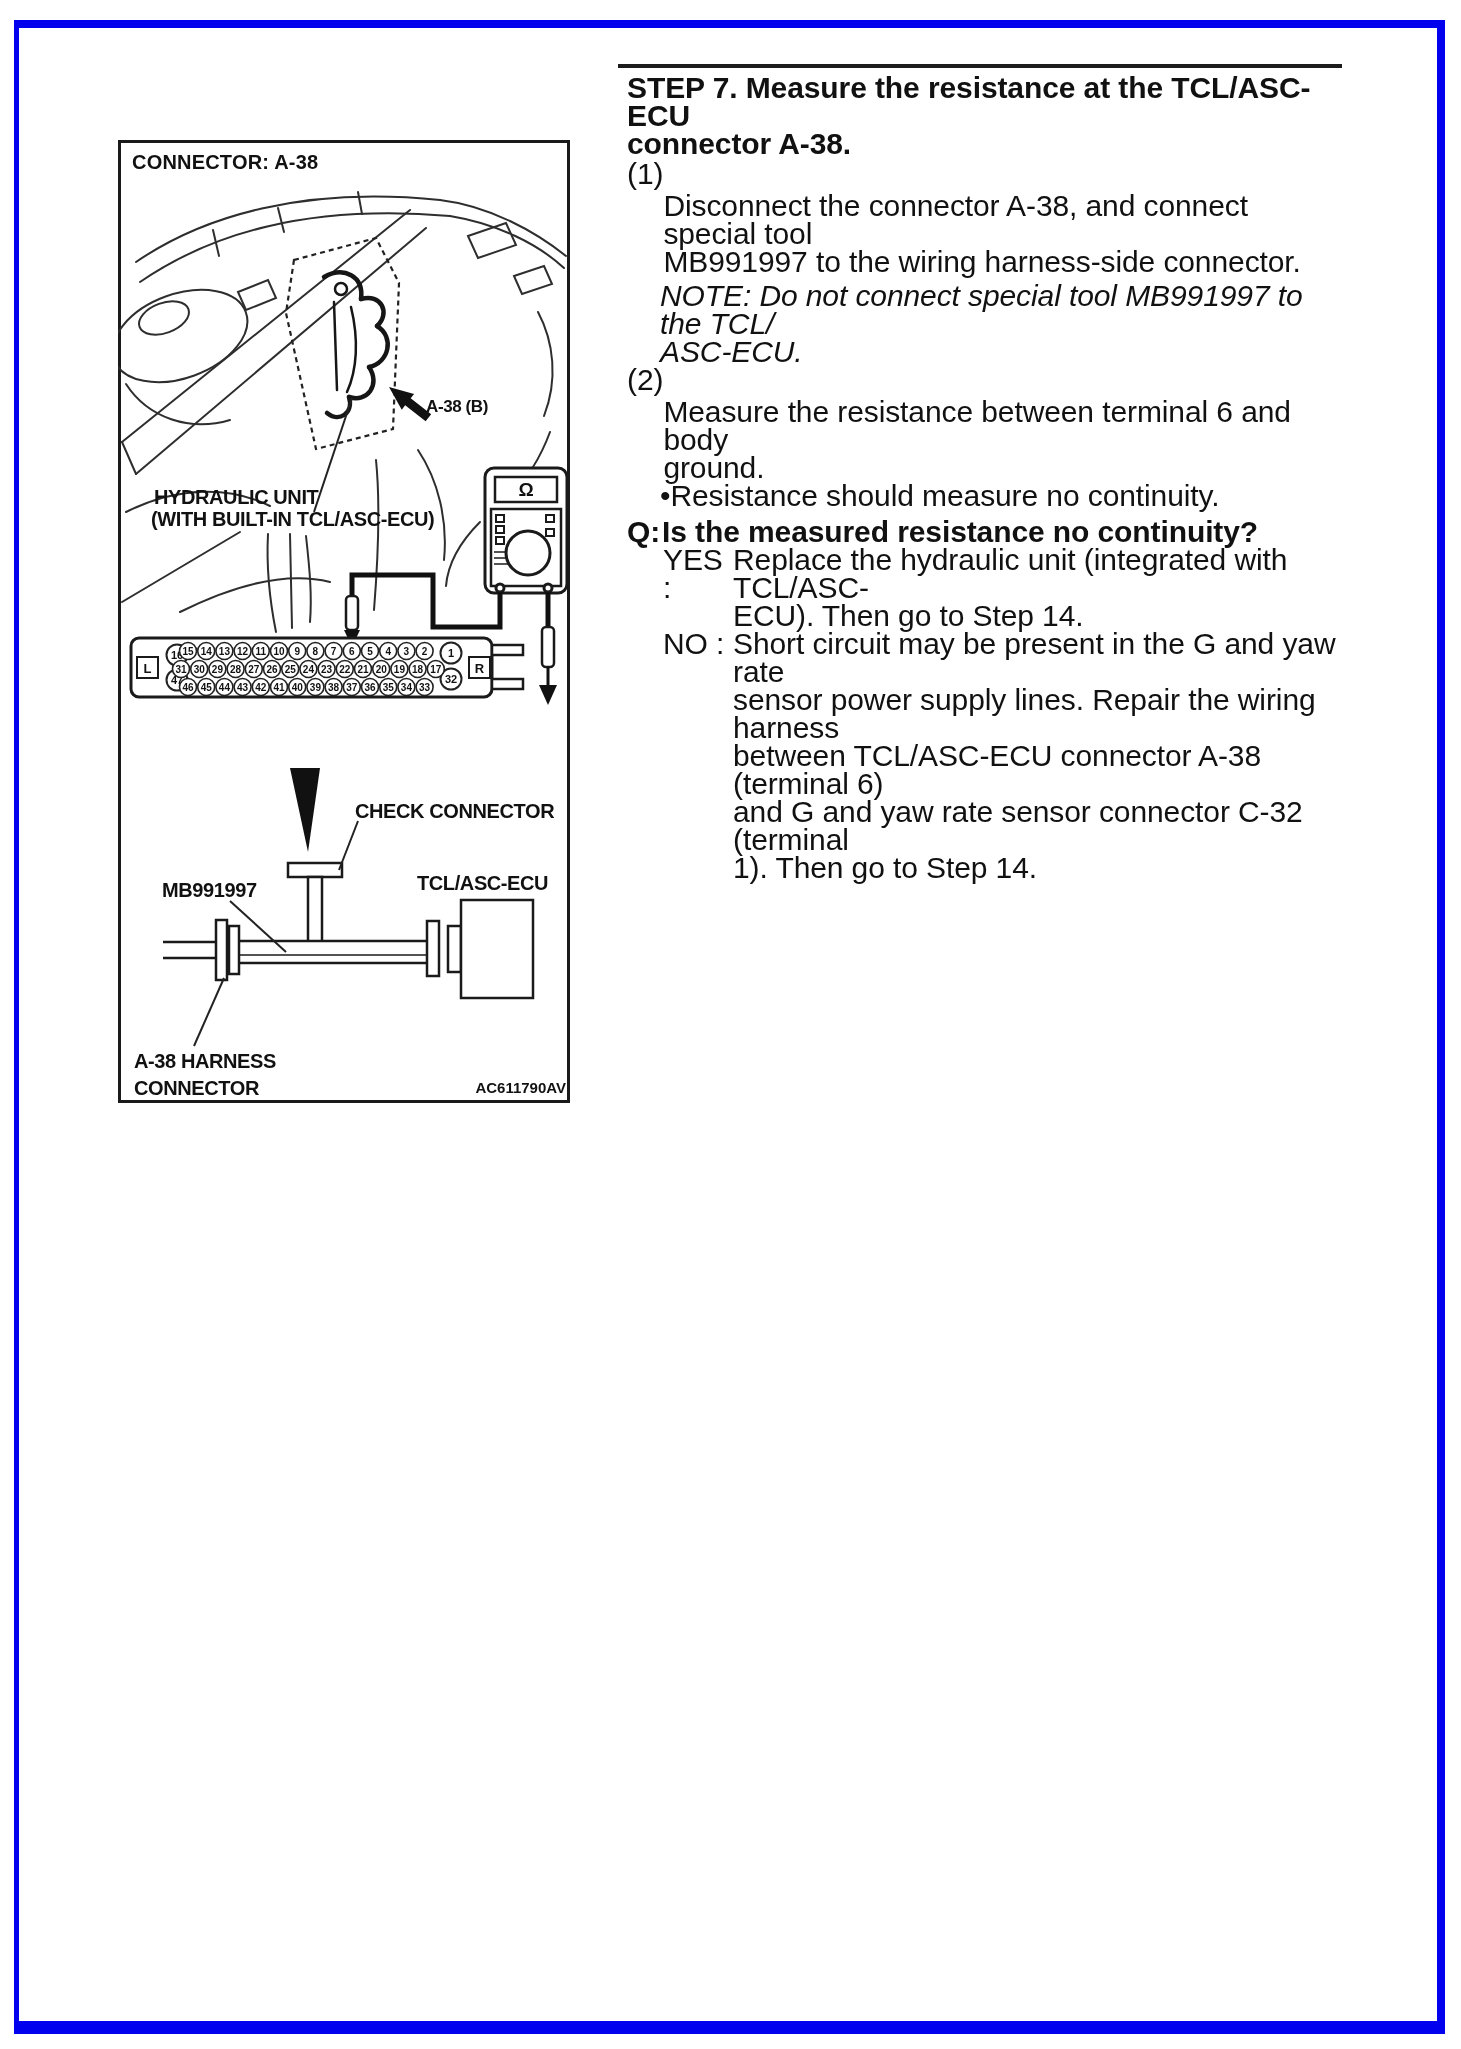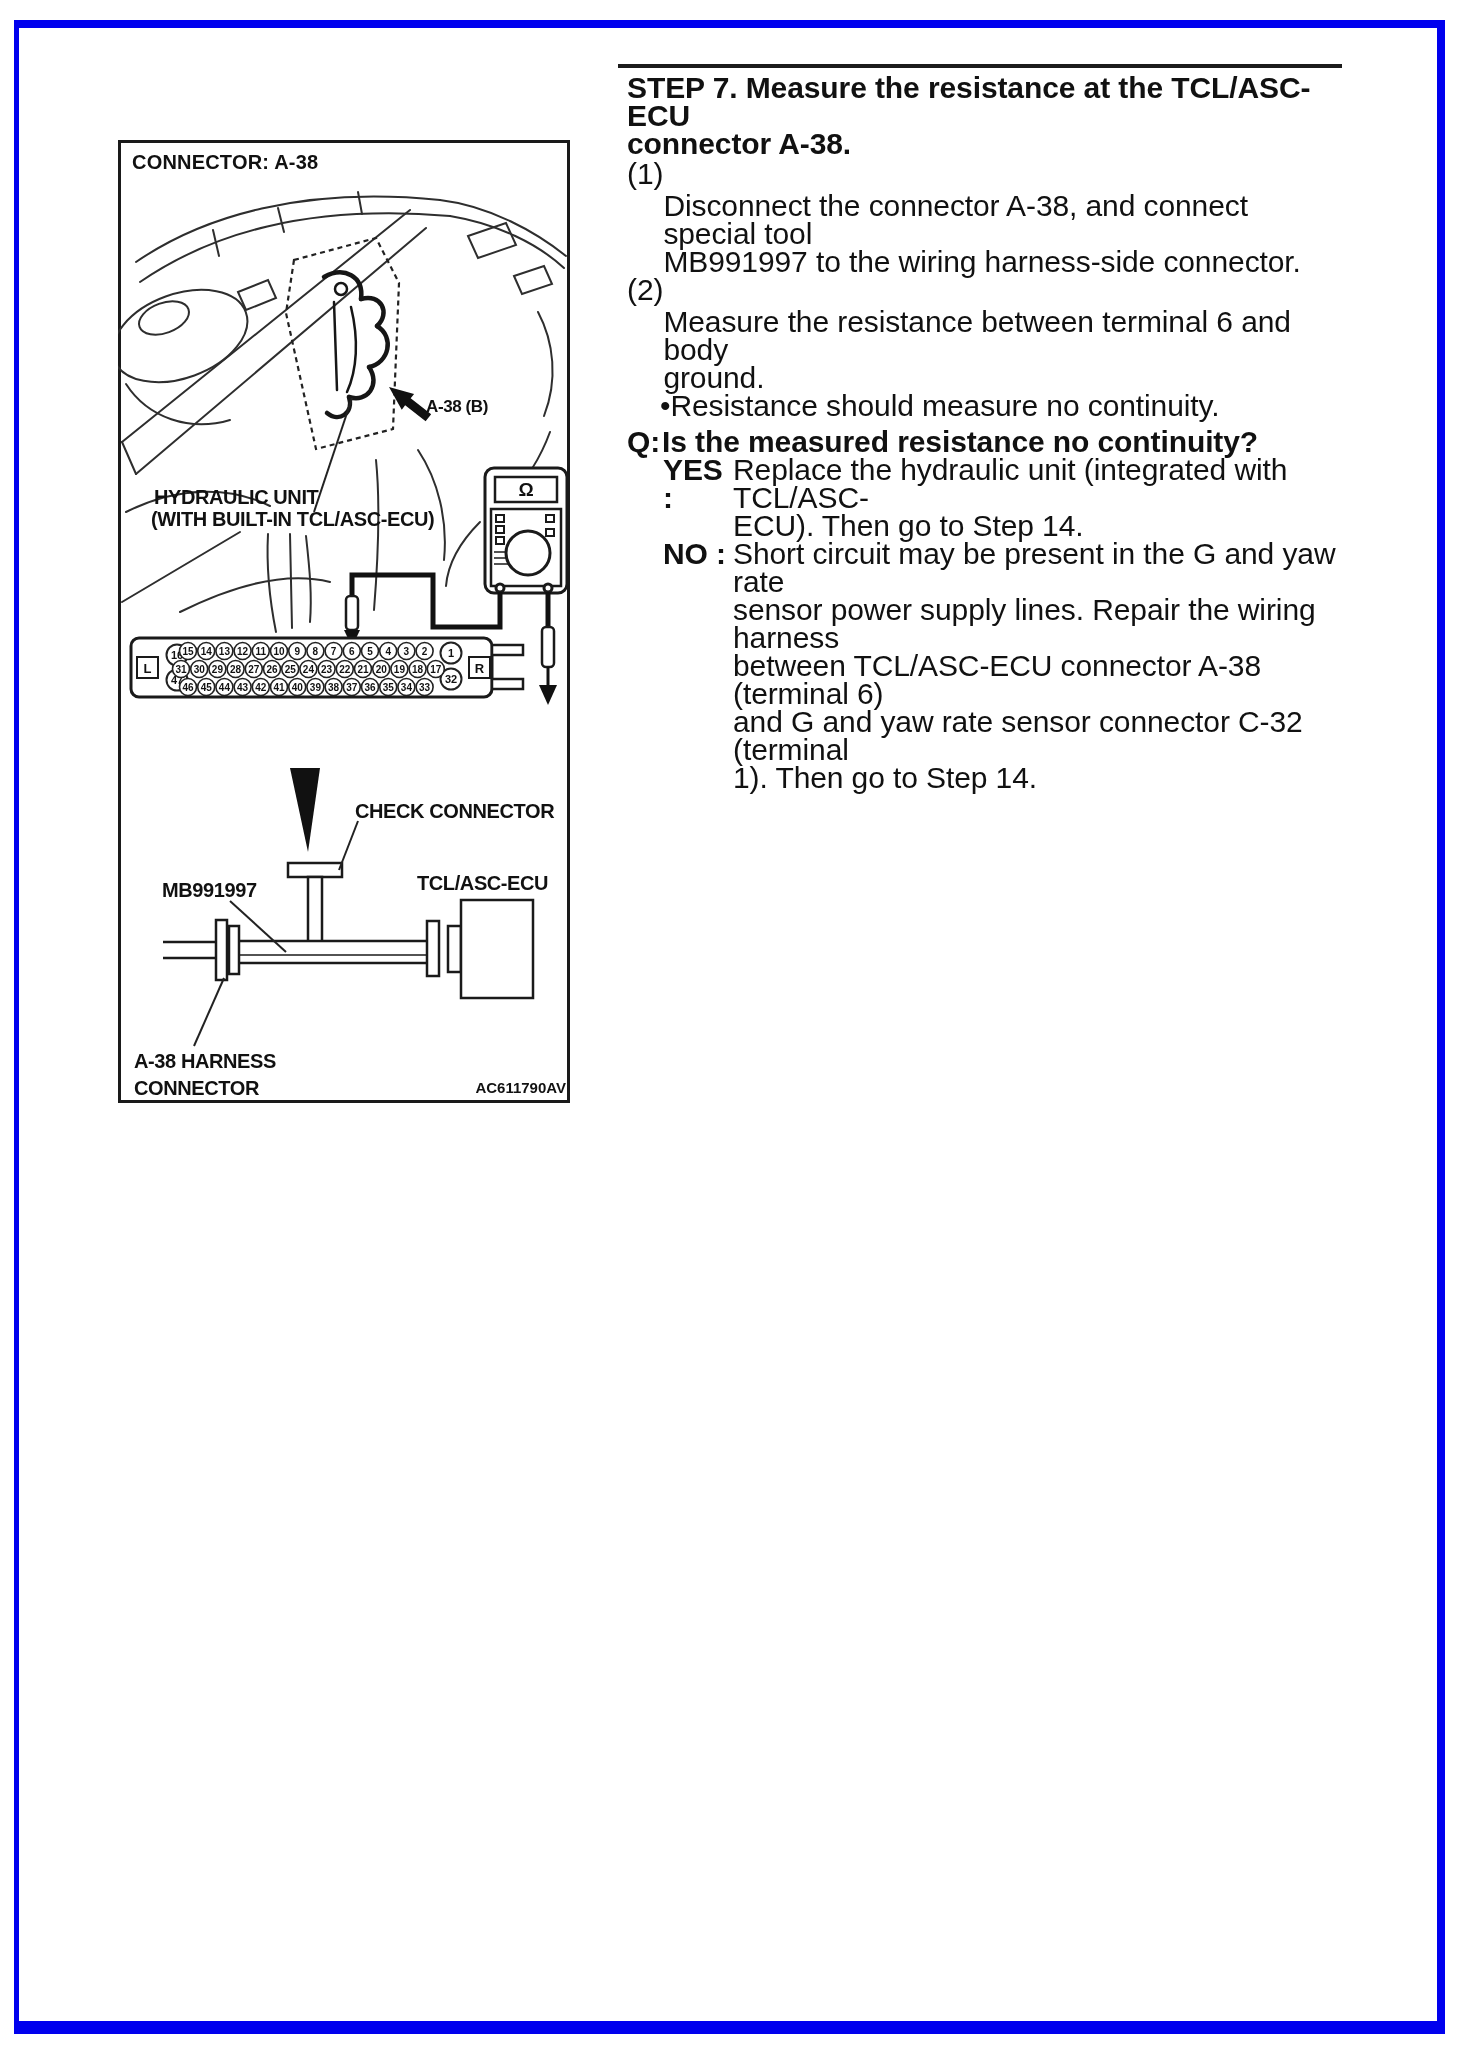--- a/index.html
+++ b/index.html
@@ -14,21 +14,21 @@
                 white-space:pre-line;margin-bottom:2px;}
   .item{display:flex;padding-left:9px;}
   .num{flex:0 0 33px;}
   .itext{white-space:pre-line;flex:1;margin-top:32px;}
   .note{margin:6px 0 0 42px;font-style:italic;white-space:pre-line;}
   .bullet{margin-left:42px;}
   .question{display:flex;margin-top:8px;font-weight:bold;padding-left:9px;}
   .qprefix{flex:0 0 35px;}
   .answers{margin-left:45px;}
   .answer{display:flex;}
-  .alabel{flex:0 0 70px;font-weight:bold;}
+  .alabel{flex:0 0 70px;font-weight:normal;}
   .atext{white-space:pre-line;flex:1;}
   
   .figure-svg{position:absolute;left:118px;top:140px;}
   svg text{font-family:"Liberation Sans",sans-serif;fill:#111;}
   .fig-border{fill:#fff;stroke:#1a1a1a;stroke-width:3;}
   .fig-title{font-size:20px;font-weight:bold;letter-spacing:0.2px;}
   .fig-label{font-size:20px;font-weight:bold;letter-spacing:-0.4px;}
   .fig-label.sm{font-size:17px;}
   .fig-id{font-size:15px;font-weight:bold;text-anchor:end;}
   .art path,.art ellipse{fill:none;stroke:#2e2e2e;stroke-width:2;stroke-linecap:round;}
@@ -278,20 +278,22 @@
   <div class="procedure">
     <div class="step-heading">STEP 7. Measure the resistance at the TCL/ASC-ECU
 connector A-38.</div>
 
     <div class="item">
       <span class="num">(1)</span>
       <span class="itext">Disconnect the connector A-38, and connect special tool
 MB991997 to the wiring harness-side connector.</span>
     </div>
 
+    <div class="note">NOTE: Do not connect special tool MB991997 to the TCL/
+ASC-ECU.</div>
 
     <div class="item">
       <span class="num">(2)</span>
       <span class="itext">Measure the resistance between terminal 6 and body
 ground.</span>
     </div>
 
     <div class="bullet">•Resistance should measure no continuity.</div>
 
     <div class="question">

